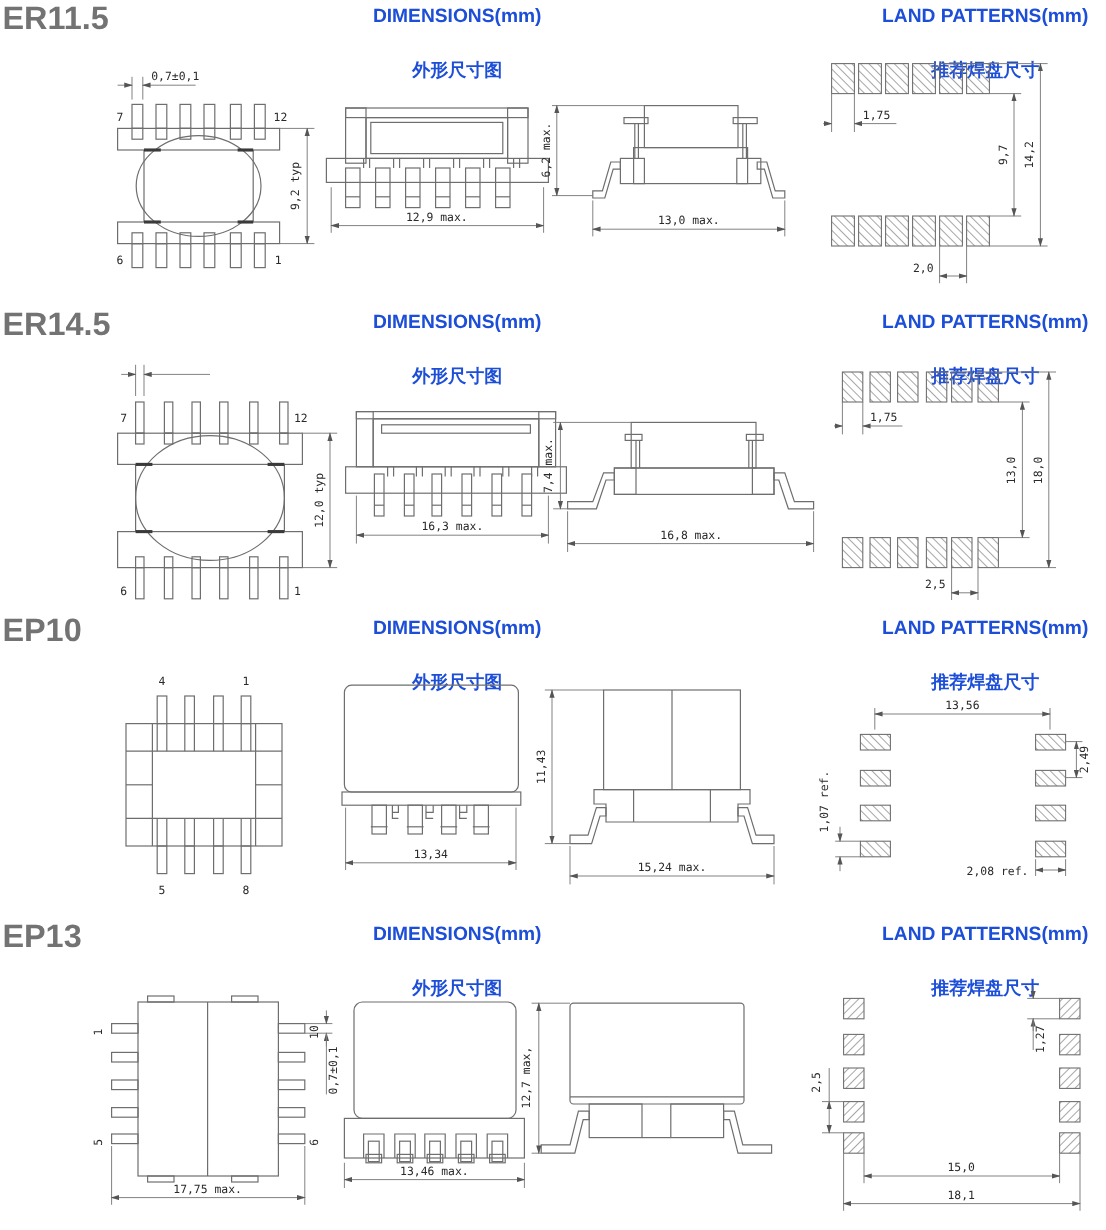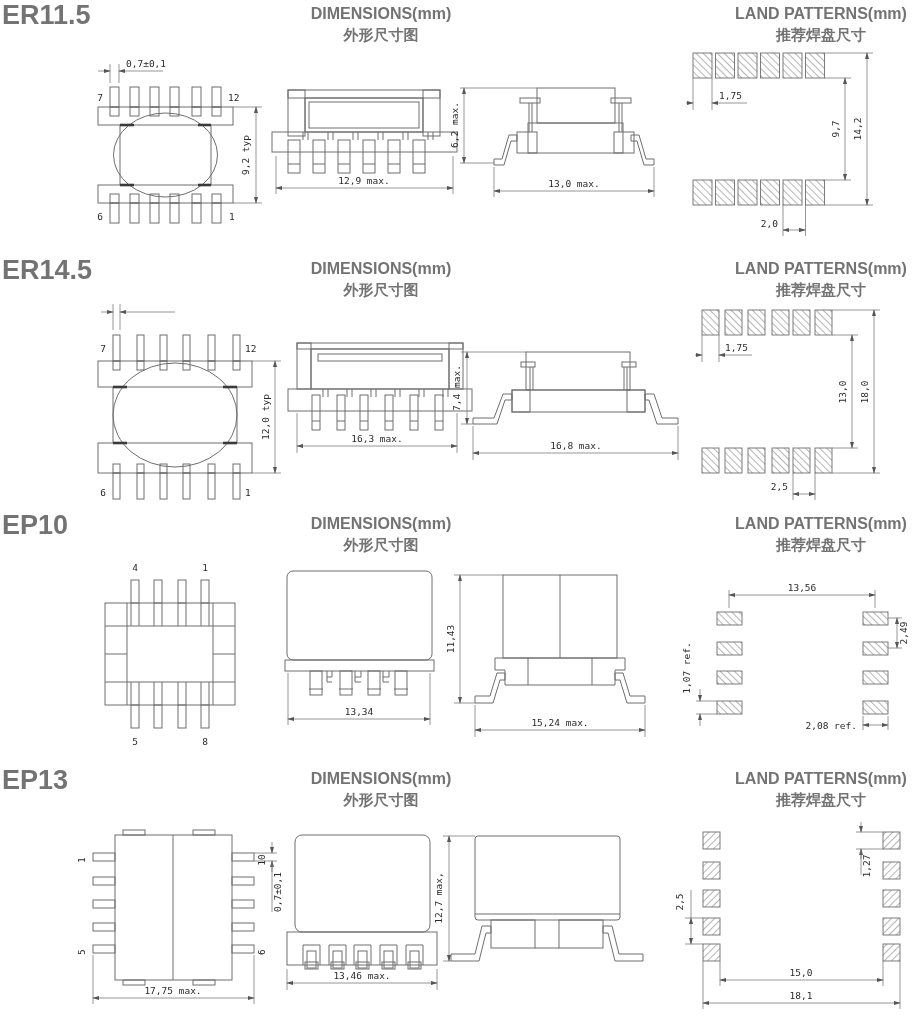--- a/index.html
+++ b/index.html
@@ -1,23 +1,23 @@
 <!DOCTYPE html>
 <html><head>
 <meta charset="utf-8">
 <style>
   html,body{margin:0;padding:0;background:#fff;}
   #page{position:relative;width:922px;height:1025px;background:#fff;overflow:hidden;
         font-family:"Liberation Sans",sans-serif;}
   .row{position:absolute;left:0;width:922px;height:255px;}
   .prod{position:absolute;left:2px;top:0;font:700 27px "Liberation Sans",sans-serif;
         color:#737373;letter-spacing:0;}
-  .hd{position:absolute;top:4px;width:200px;text-align:center;color:#737373;
+  .hd{position:absolute;top:4px;width:200px;text-align:center;color:#1d4ed8;
       font:700 16px "Liberation Sans",sans-serif;line-height:1.3;}
-  .hd .sub{font-size:15px;}
+  .hd .sub{font-size:15px;margin-top:24px;}
   .hd.dims{left:281px;}
   .hd.land{left:721px;}
   svg.drawing{position:absolute;overflow:visible;}
   svg text{font:9.5px "DejaVu Sans Mono",monospace;fill:#2a2a2a;}
   .d{stroke:#6e6e6e;fill:none;stroke-width:1;}
   .dm{stroke:#7c7c7c;fill:none;stroke-width:0.8;}
   .tk{stroke:#3a3a3a;stroke-width:2.6;fill:none;}
   .pad{fill:url(#h1);stroke:#6e6e6e;stroke-width:0.9;}
   .pad2{fill:url(#h2);stroke:#6e6e6e;stroke-width:0.9;}
 </style>

